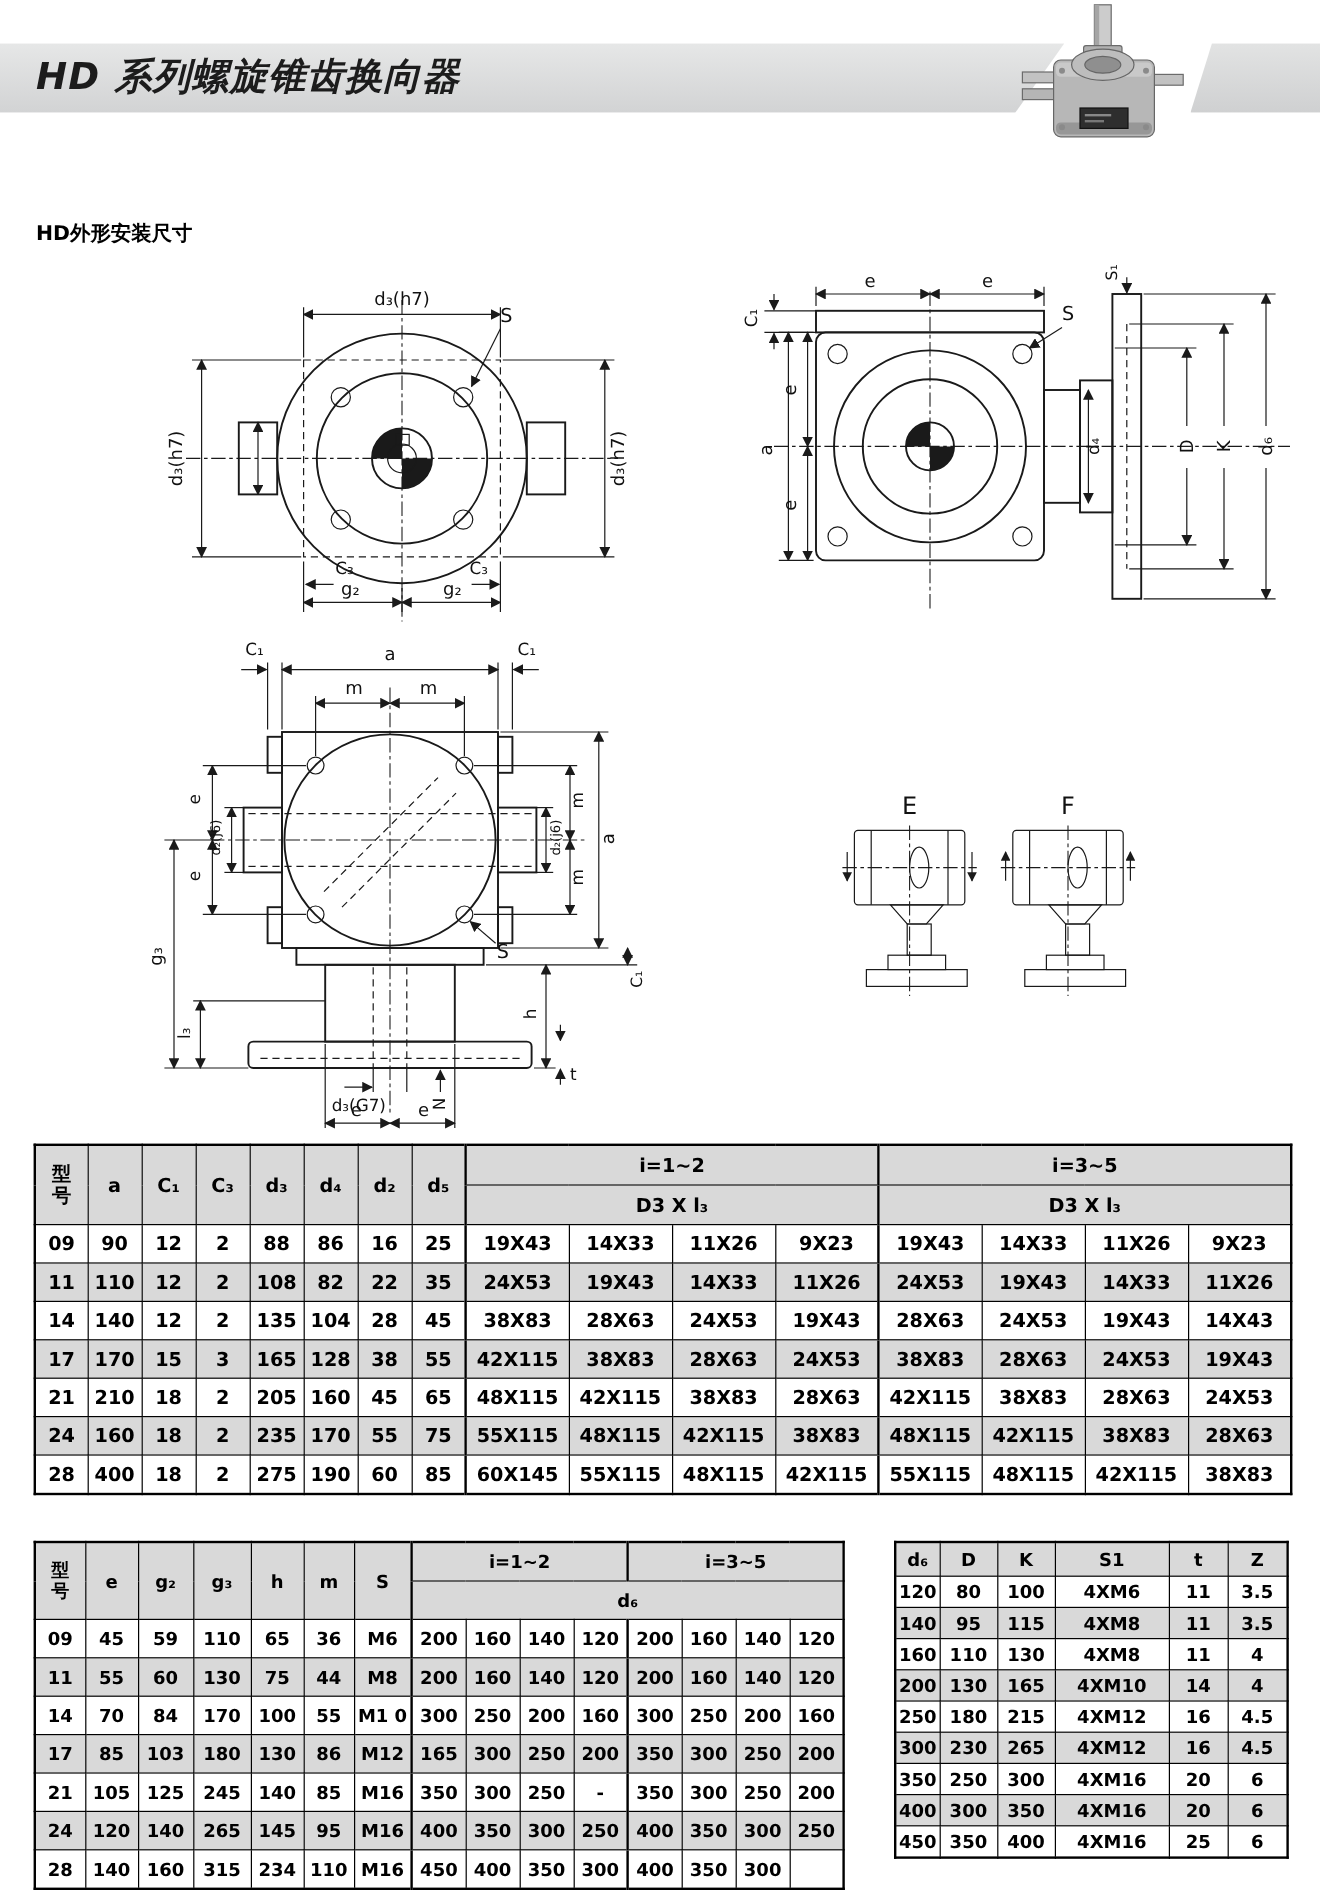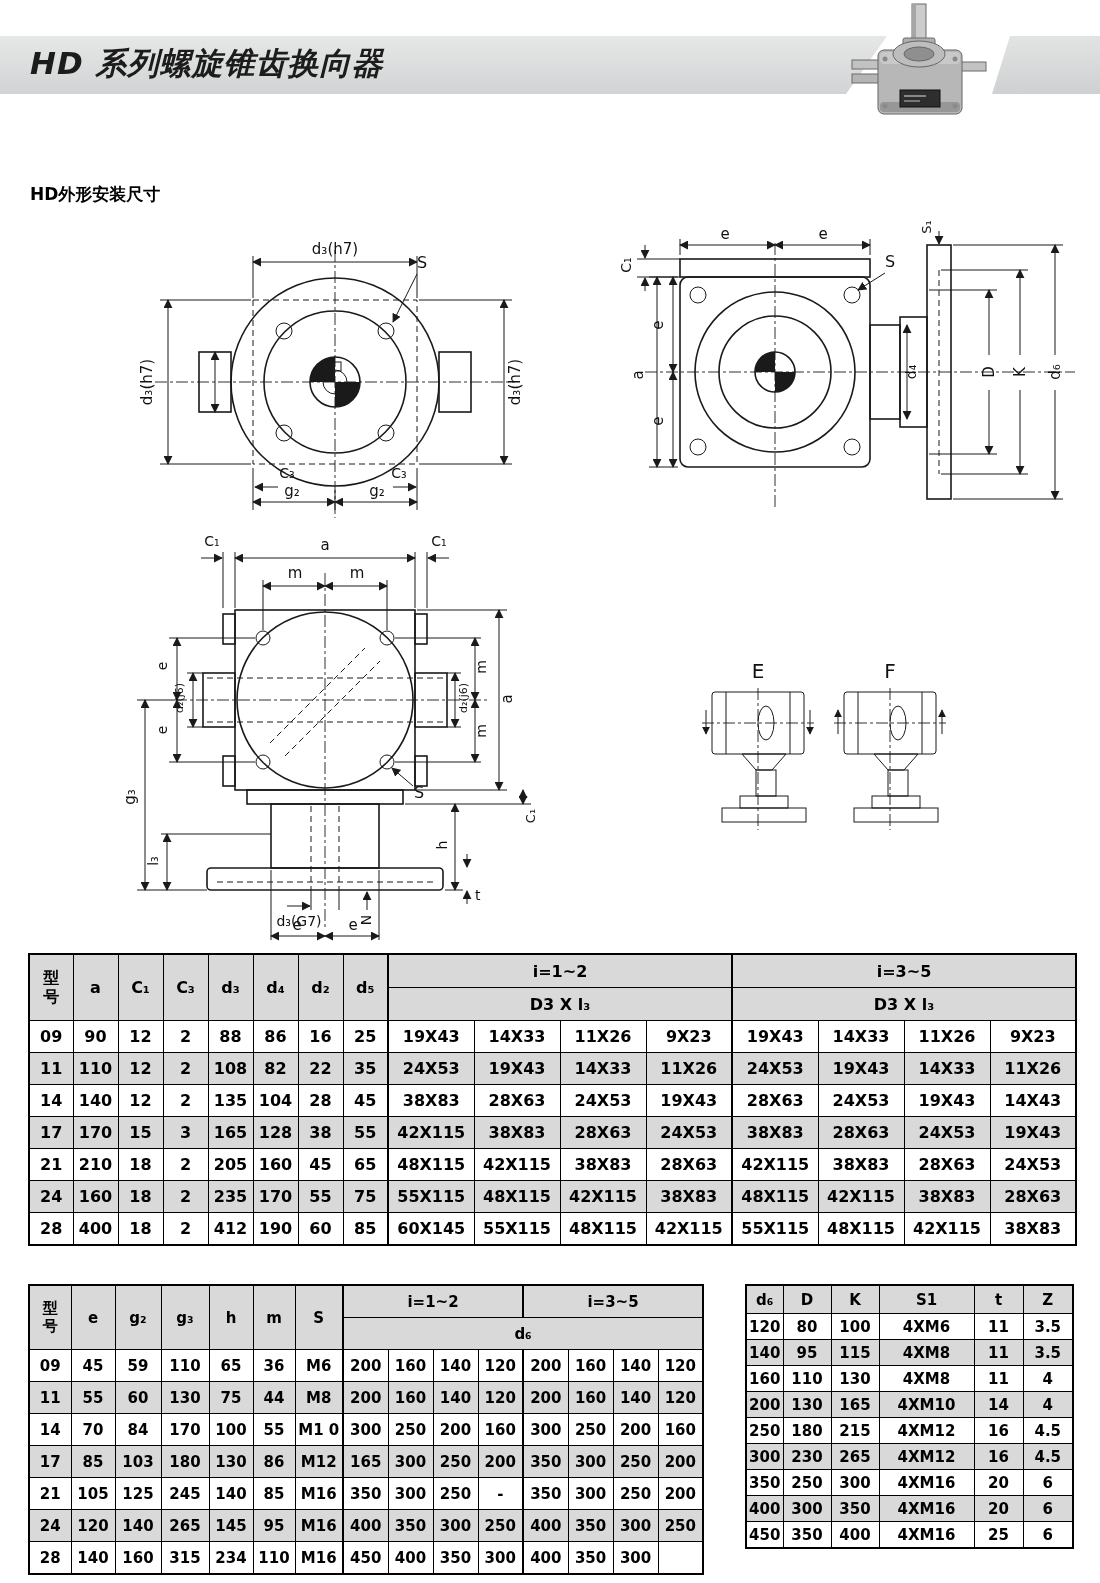--- a/index.html
+++ b/index.html
@@ -484,21 +484,21 @@
           <td>48X115</td>
           <td>42X115</td>
           <td>38X83</td>
           <td>28X63</td>
         </tr>
         <tr>
           <td>28</td>
           <td>400</td>
           <td>18</td>
           <td>2</td>
-          <td>412</td>
+          <td>275</td>
           <td>190</td>
           <td>60</td>
           <td>85</td>
           <td>60X145</td>
           <td>55X115</td>
           <td>48X115</td>
           <td>42X115</td>
           <td>55X115</td>
           <td>48X115</td>
           <td>42X115</td>

